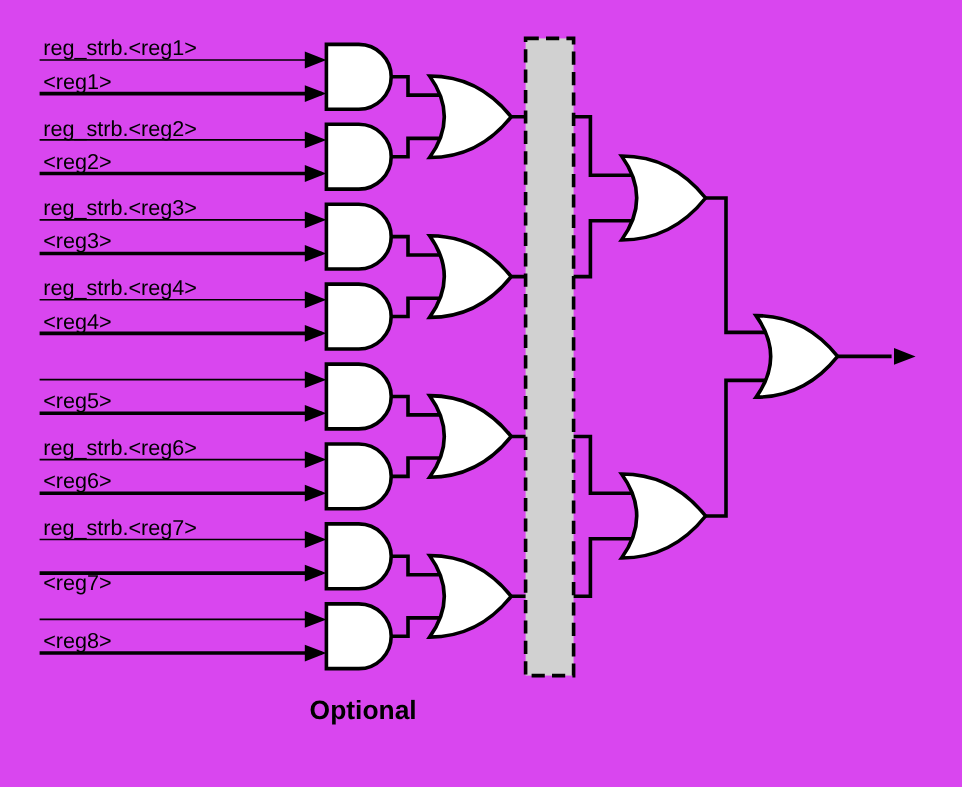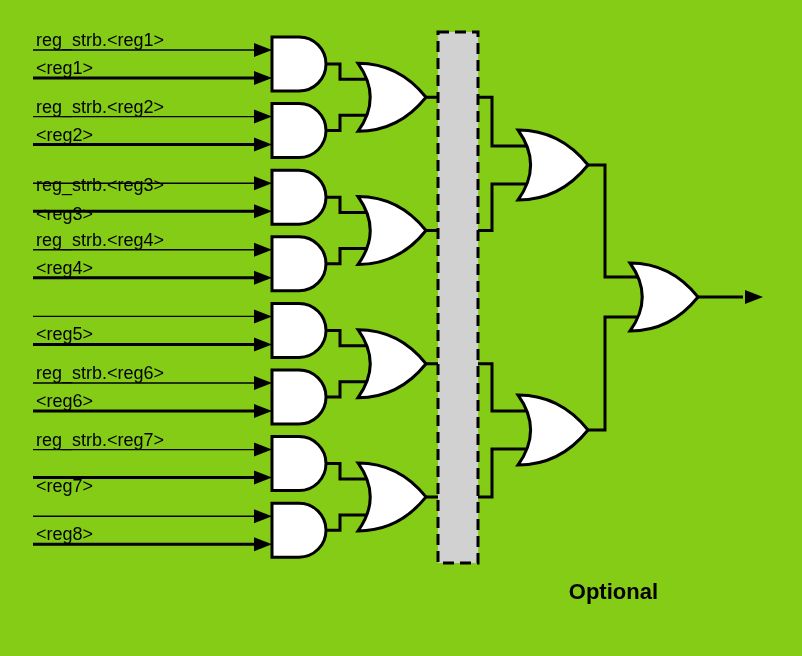--- a/index.html
+++ b/index.html
@@ -5,21 +5,21 @@
   html, body {
     margin: 0;
     padding: 0;
     background: #ffffff;
     font-family: "Liberation Sans", sans-serif;
   }
   #stage {
     position: relative;
     width: 802px;
     height: 656px;
-    background: #84cc16;
+    background: #d946ef;
     overflow: hidden;
   }
   #circuit-svg {
     position: absolute;
     left: 0;
     top: 0;
   }
   .sig-label {
     position: absolute;
     left: 36px;
@@ -27,21 +27,21 @@
     line-height: 20px;
     font-size: 18px;
     color: #000000;
     white-space: nowrap;
   }
   .caption {
     position: absolute;
     left: 258px;
     top: 576px;
     width: 400px;
-    text-align: right;
+    text-align: left;
     font-size: 22px;
     font-weight: bold;
     color: #000000;
     line-height: 32px;
   }
 </style>
 </head>
 <body>
 
 <div id="stage">
@@ -112,22 +112,22 @@
       <polygon points="745,290 763,297 745,304" fill="#000000" stroke="none"></polygon>
       <path d="M 630 263 Q 670.8 263 698 297 Q 670.8 331 630 331 Q 654.48 297 630 263 Z" fill="#ffffff" stroke="#000000" stroke-width="3" stroke-linejoin="miter"></path>
     </svg>
 
   <div class="sig-label" style="top:30px">reg_strb.&lt;reg1&gt;</div>
   <div class="sig-label" style="top:58px">&lt;reg1&gt;</div>
 
   <div class="sig-label" style="top:97px">reg_strb.&lt;reg2&gt;</div>
   <div class="sig-label" style="top:125px">&lt;reg2&gt;</div>
 
-  <div class="sig-label" style="top:175px">reg_strb.&lt;reg3&gt;</div>
-  <div class="sig-label" style="top:204px">&lt;reg3&gt;</div>
+  <div class="sig-label" style="top:163px">reg_strb.&lt;reg3&gt;</div>
+  <div class="sig-label" style="top:191px">&lt;reg3&gt;</div>
 
   <div class="sig-label" style="top:230px">reg_strb.&lt;reg4&gt;</div>
   <div class="sig-label" style="top:258px">&lt;reg4&gt;</div>
 
   <div class="sig-label" style="top:324px">&lt;reg5&gt;</div>
 
   <div class="sig-label" style="top:363px">reg_strb.&lt;reg6&gt;</div>
   <div class="sig-label" style="top:391px">&lt;reg6&gt;</div>
 
   <div class="sig-label" style="top:430px">reg_strb.&lt;reg7&gt;</div>

